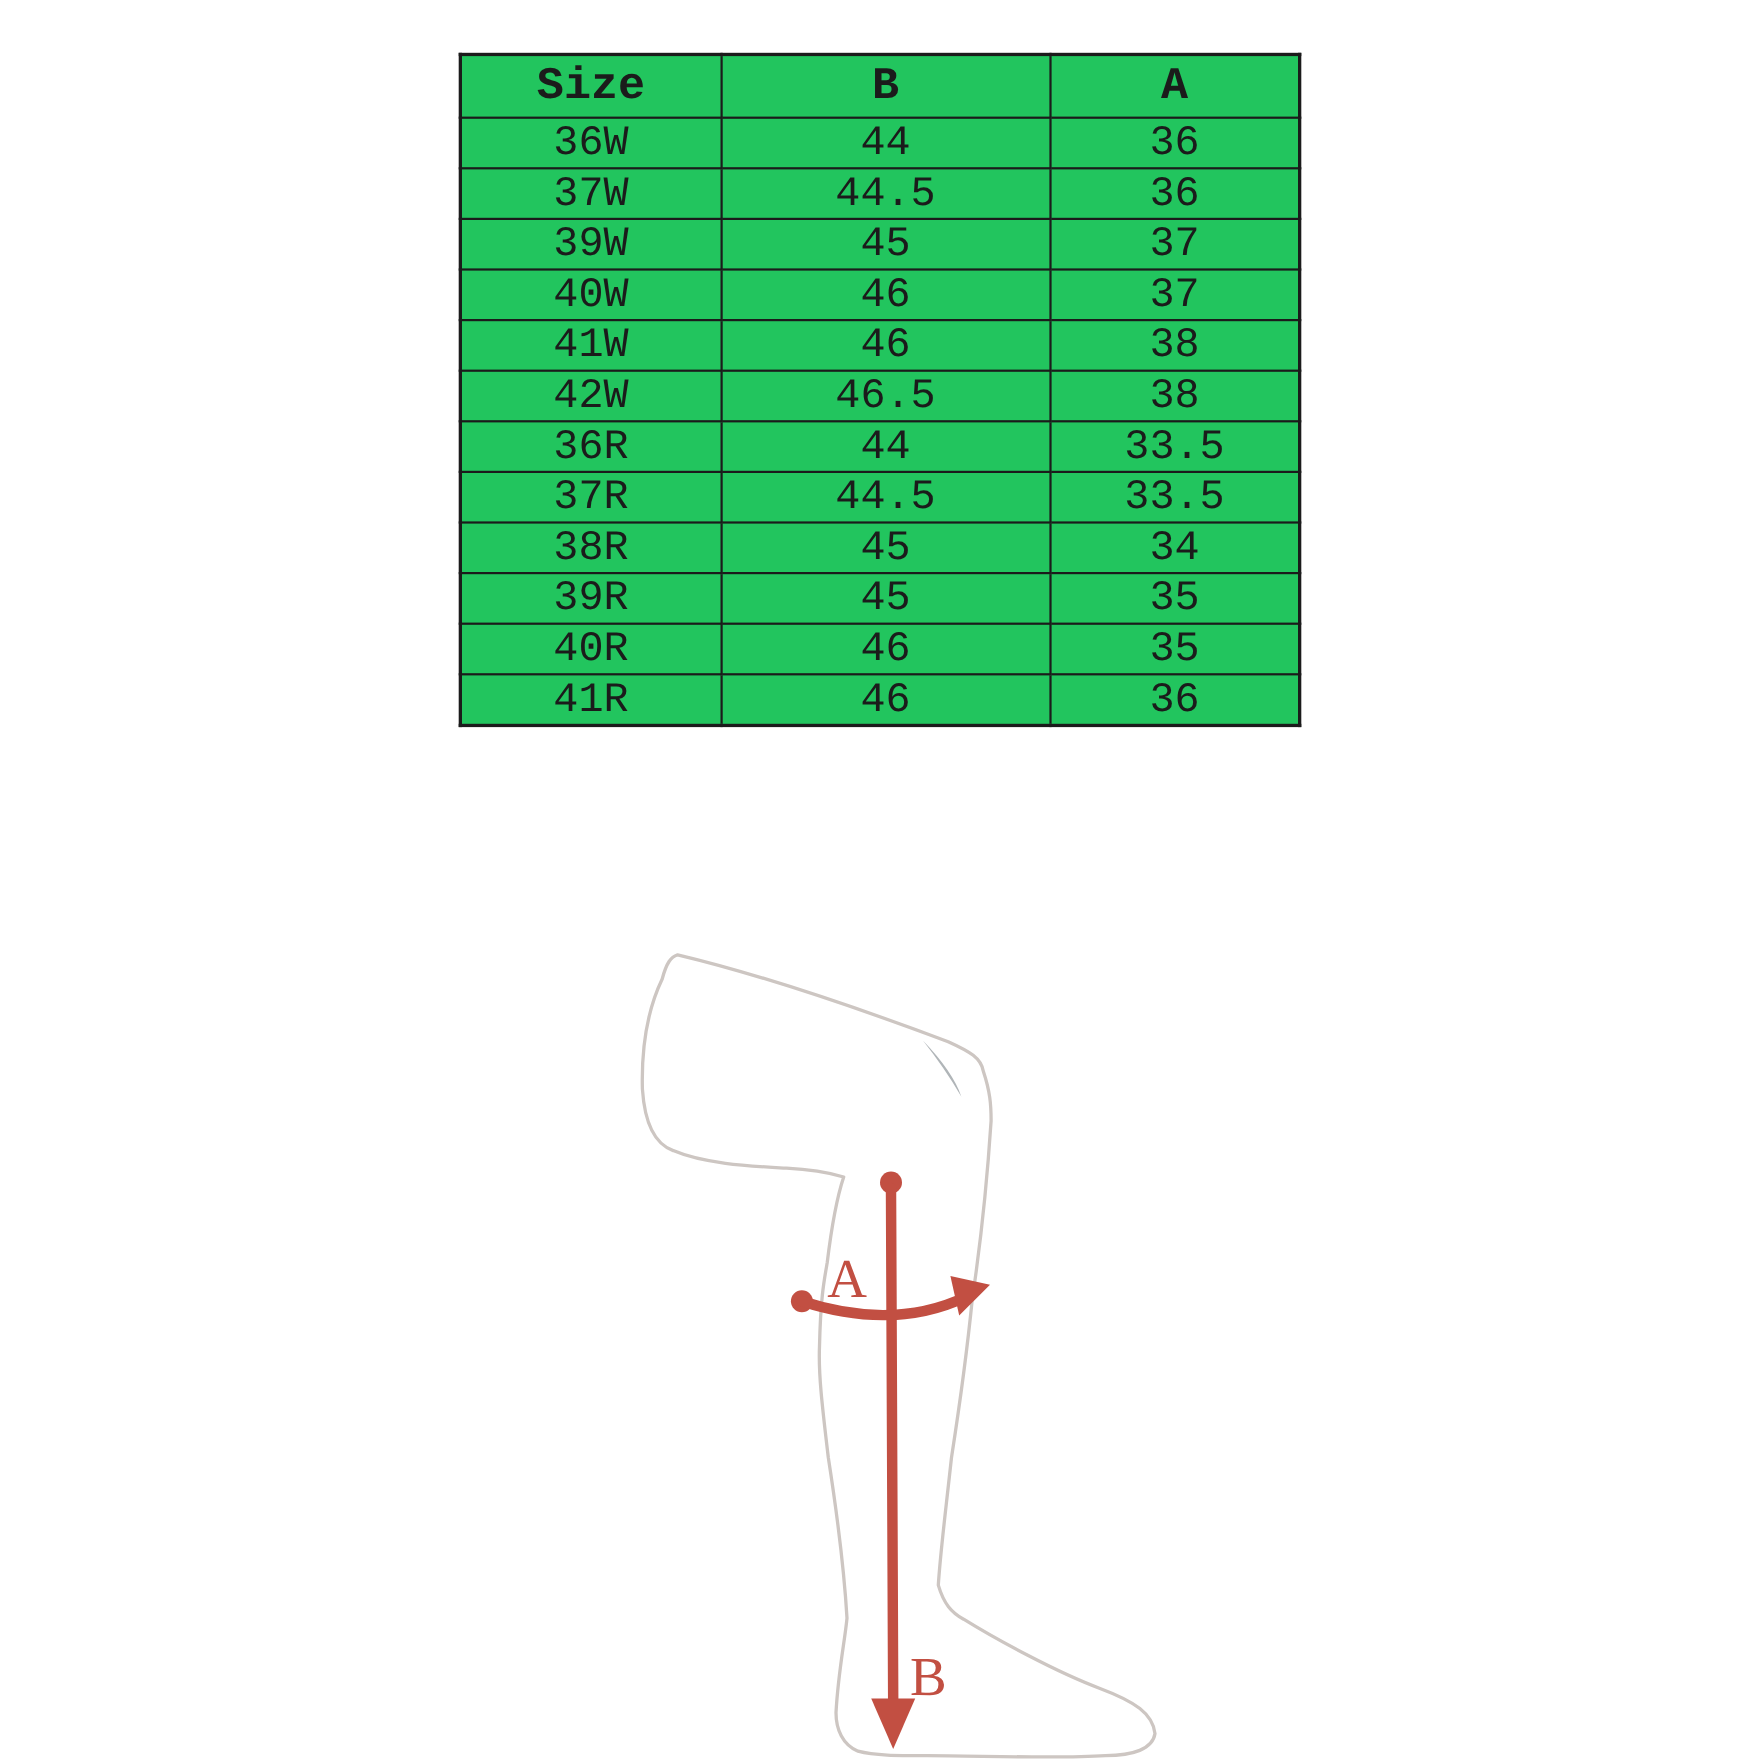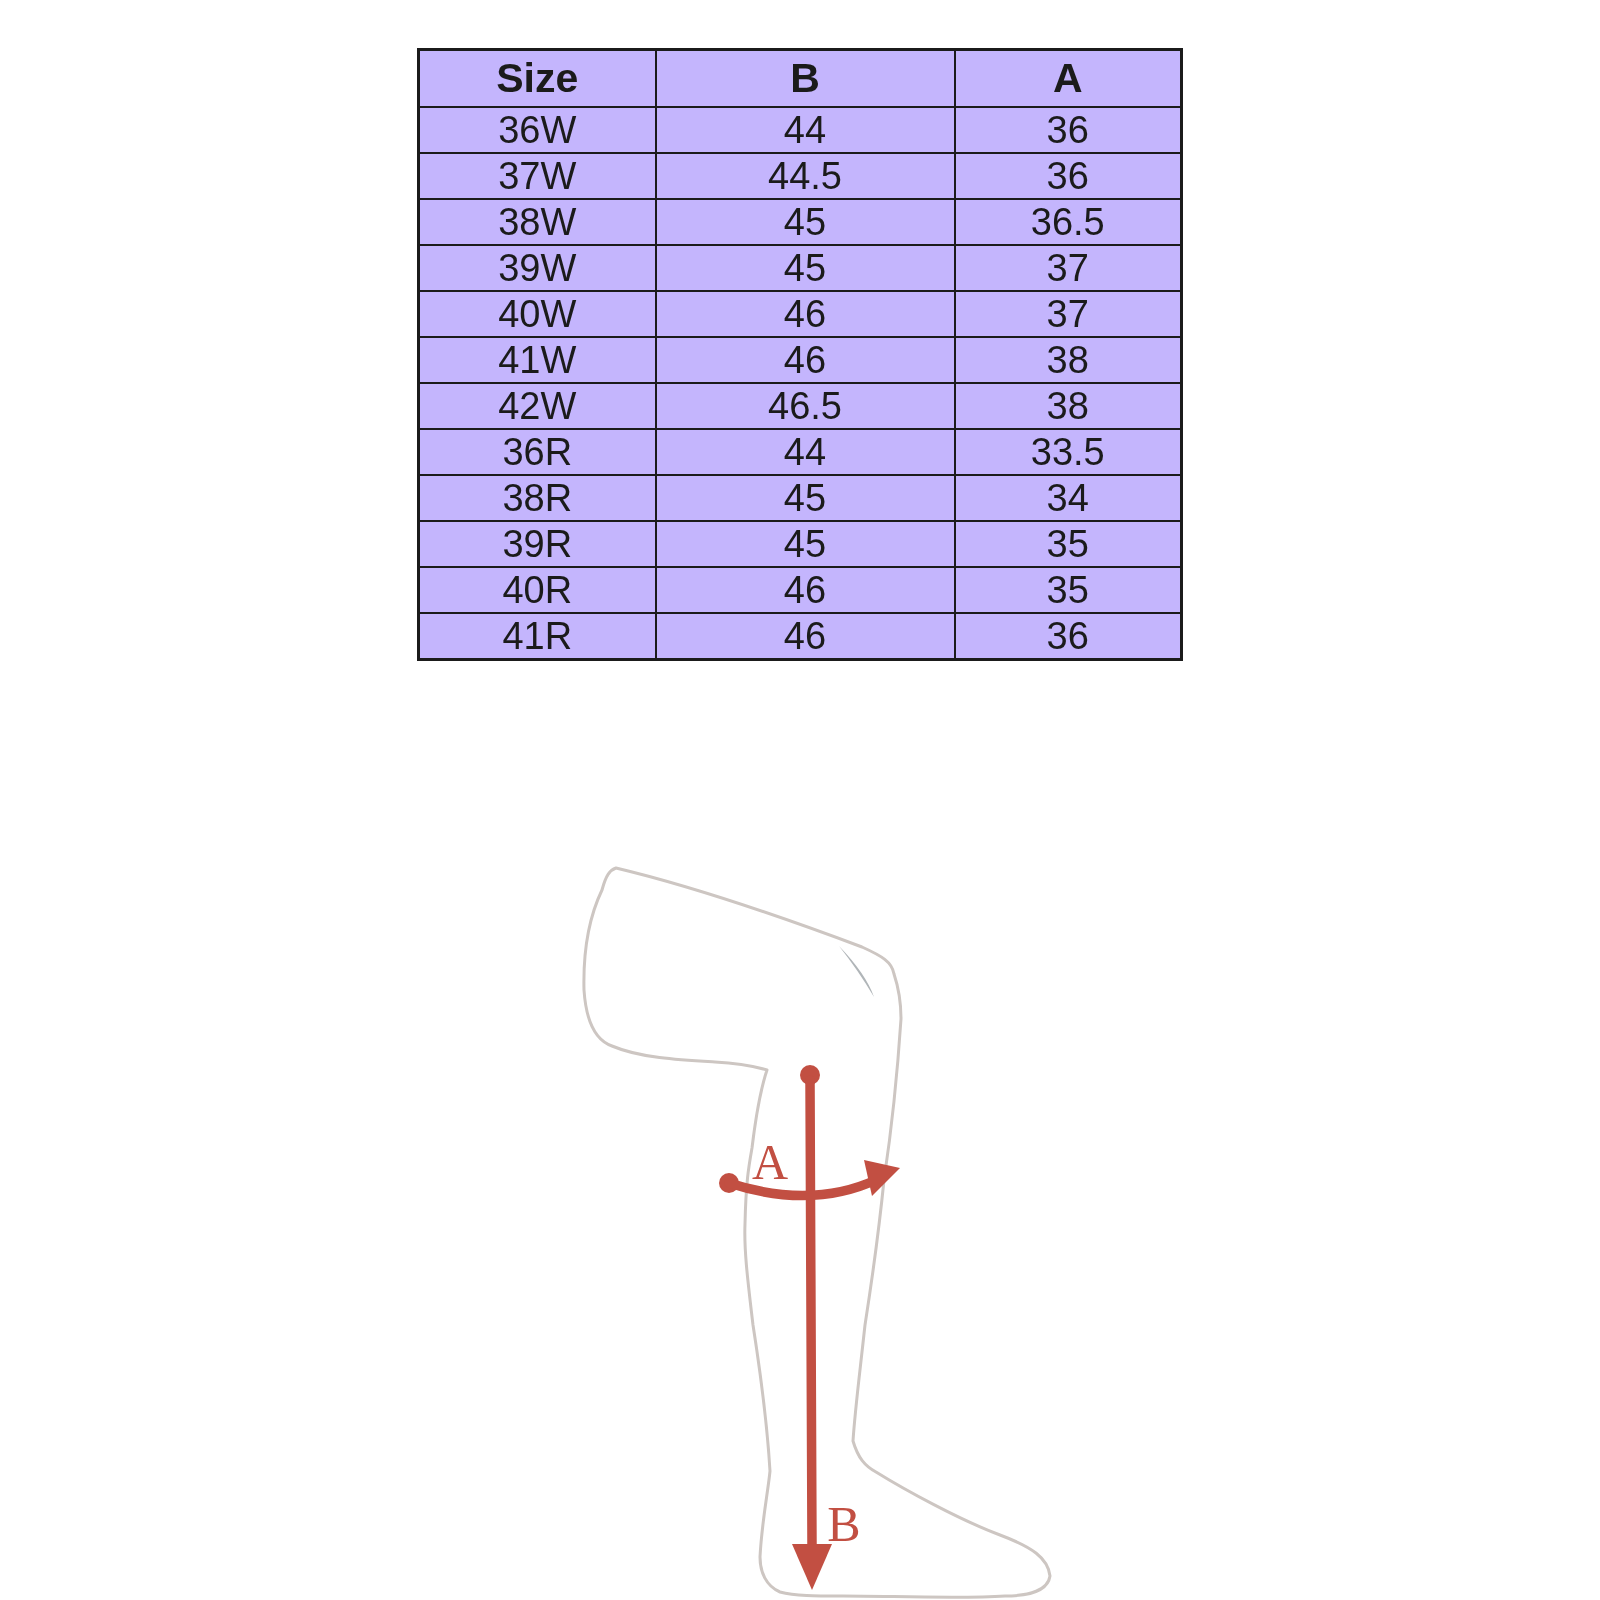--- a/index.html
+++ b/index.html
@@ -25,21 +25,22 @@
     border-collapse: collapse;
     table-layout: fixed;
     border: 3px solid var(--border-color, #1b1b1b);
   }
   table.size-table th,
   table.size-table td {
     border: 2px solid var(--border-color, #1b1b1b);
     text-align: center;
     vertical-align: middle;
     padding: 0;
-    background: #c4b5fd;
+    background: #22c55e;
+    font-family: Liberation Mono, monospace;
   }
   table.size-table th {
     height: 55px;
     font-size: 41px;
     font-weight: bold;
   }
   table.size-table td {
     height: 44px;
     font-size: 38px;
     font-weight: normal;
@@ -102,25 +103,20 @@
         <td>36W</td>
         <td>44</td>
         <td>36</td>
       </tr>
       <tr>
         <td>37W</td>
         <td>44.5</td>
         <td>36</td>
       </tr>
       <tr>
-        <td>38W</td>
-        <td>45</td>
-        <td>36.5</td>
-      </tr>
-      <tr>
         <td>39W</td>
         <td>45</td>
         <td>37</td>
       </tr>
       <tr>
         <td>40W</td>
         <td>46</td>
         <td>37</td>
       </tr>
       <tr>
@@ -129,20 +125,25 @@
         <td>38</td>
       </tr>
       <tr>
         <td>42W</td>
         <td>46.5</td>
         <td>38</td>
       </tr>
       <tr>
         <td>36R</td>
         <td>44</td>
+        <td>33.5</td>
+      </tr>
+      <tr>
+        <td>37R</td>
+        <td>44.5</td>
         <td>33.5</td>
       </tr>
       <tr>
         <td>38R</td>
         <td>45</td>
         <td>34</td>
       </tr>
       <tr>
         <td>39R</td>
         <td>45</td>

